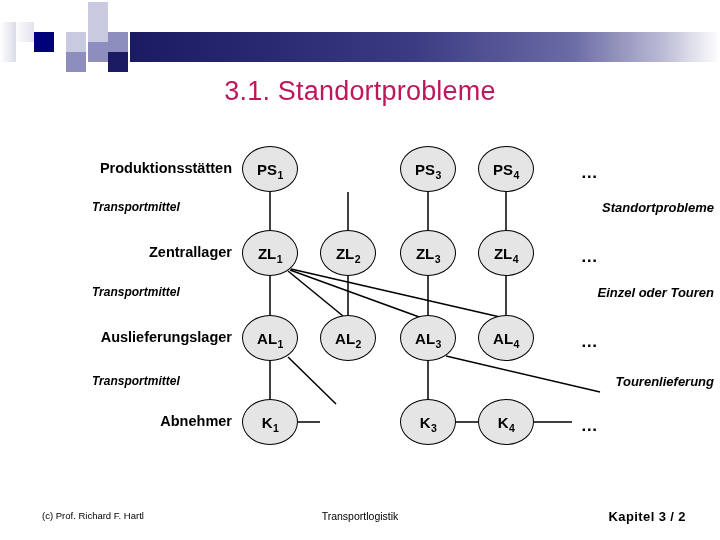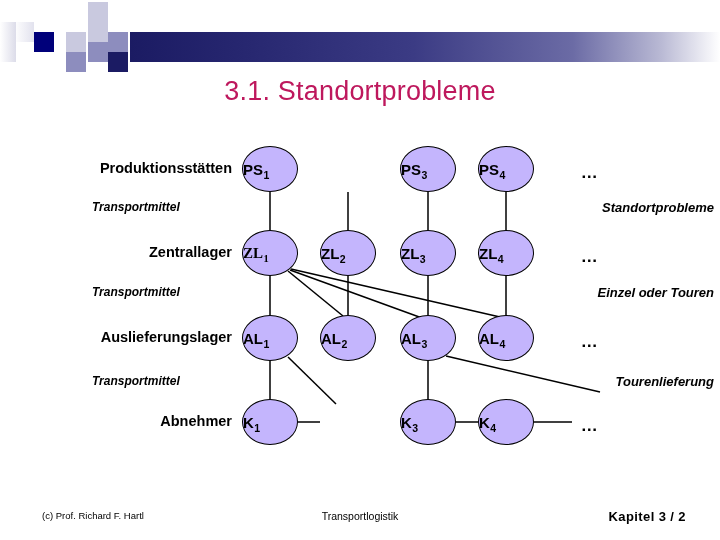--- a/index.html
+++ b/index.html
@@ -84,23 +84,24 @@
 
   
   .node {
     position: absolute;
     width: 56px;
     height: 46px;
     margin-left: -28px;
     margin-top: -23px;
     border: 1.4px solid #000000;
     border-radius: 50%;
-    background: #c4b5fd;
+    background: #e5e5e5;
     display: flex;
     align-items: center;
+    justify-content: center;
     font-size: 15px;
     font-weight: bold;
     box-sizing: border-box;
   }
   .node .base { line-height: 1; }
   .node sub {
     font-size: 10.5px;
     font-weight: bold;
     vertical-align: baseline;
     position: relative;
@@ -208,21 +209,21 @@
     <span><span class="base">PS</span><sub>1</sub></span>
   </div>
   <div class="node" style="left:428px; top:169px;">
     <span><span class="base">PS</span><sub>3</sub></span>
   </div>
   <div class="node" style="left:506px; top:169px;">
     <span><span class="base">PS</span><sub>4</sub></span>
   </div>
   <div class="ellipsis" style="left:590px; top:173px;">…</div>
 
-  <div class="node" style="left:270px; top:253px;font-family:Liberation Serif, serif;">
+  <div class="node" style="left:270px; top:253px;">
     <span><span class="base">ZL</span><sub>1</sub></span>
   </div>
   <div class="node" style="left:348px; top:253px;">
     <span><span class="base">ZL</span><sub>2</sub></span>
   </div>
   <div class="node" style="left:428px; top:253px;">
     <span><span class="base">ZL</span><sub>3</sub></span>
   </div>
   <div class="node" style="left:506px; top:253px;">
     <span><span class="base">ZL</span><sub>4</sub></span>

